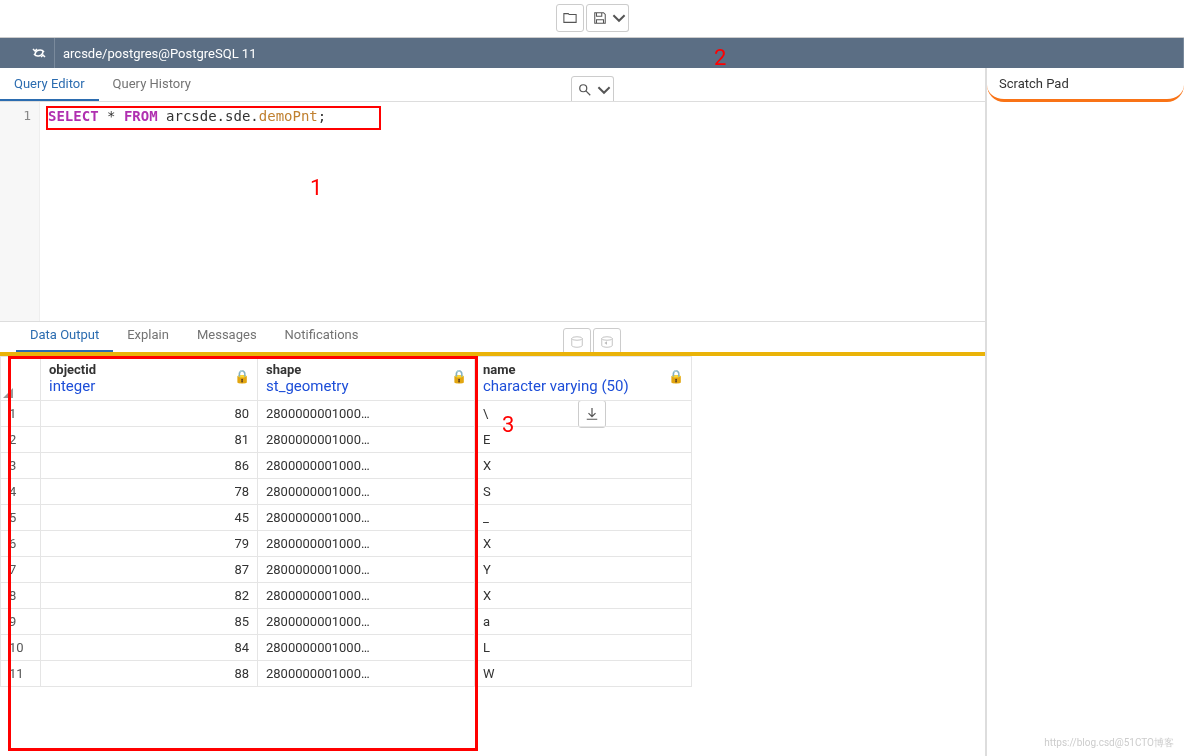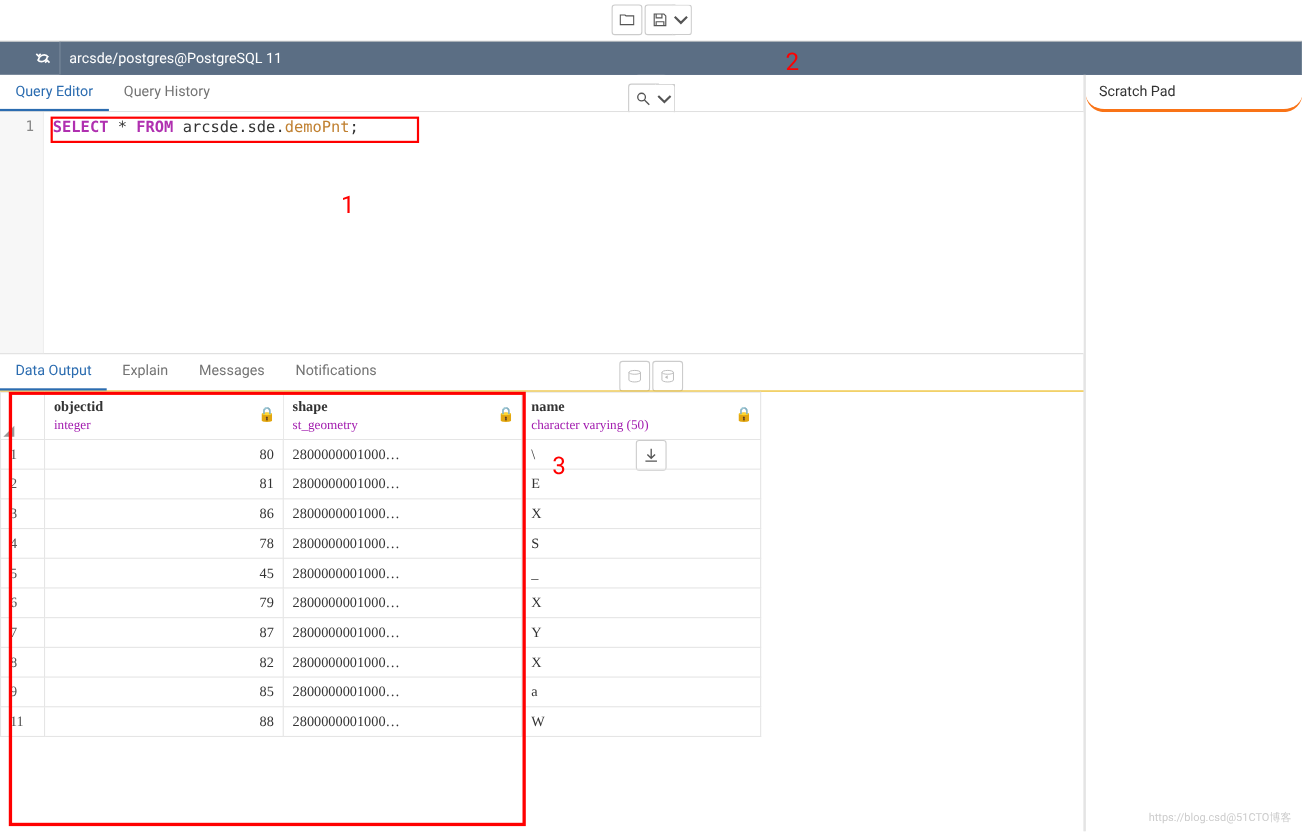--- a/index.html
+++ b/index.html
@@ -25,27 +25,27 @@
 .tabs-row { display: flex; border-bottom: 1px solid #ddd; height: 34px; align-items: flex-end; }
 .tab { padding: 8px 14px; cursor: pointer; color: #737373; border-bottom: 2px solid transparent; }
 .tab.active { color: #2b6cb0; border-bottom-color: #2b6cb0; }
 .editor-area { flex: 0 0 220px; display: flex; background: #fff; position: relative; border-bottom: 1px solid #ddd;}
 .gutter { width: 40px; background: #f7f7f7; border-right: 1px solid #eee; text-align: right; padding: 6px 8px 0 0; color: #888; font-family: Consolas, monospace; font-size: 13px; }
 .code { flex: 1; padding: 6px 8px; font-family: Consolas, monospace; font-size: 14px; white-space: pre; position: relative;}
 .code .kw { color: #b030b0; font-weight: bold; }
 .code .id1 { color: #333; }
 .code .id2 { color: #c08030; }
 .sql-highlight { position: absolute; top: 4px; left: 46px; width: 335px; height: 24px; border: 2px solid #f00; pointer-events: none; }
-.output-tabs { display: flex; border-bottom: 1px solid #eab308; height: 34px; align-items: flex-end; padding-left: 0; }
-.grid-wrap { flex: 1; overflow: auto; position: relative; font-family: Liberation Serif, serif; }
+.output-tabs { display: flex; border-bottom: 4px solid #eab308; height: 34px; align-items: flex-end; padding-left: 16px; }
+.grid-wrap { flex: 1; overflow: auto; position: relative; }
 table.grid { border-collapse: collapse; table-layout: fixed; }
 .grid th, .grid td { border: 1px solid #e5e5e5; padding: 5px 8px; font-size: 13px; text-align: left; vertical-align: top; }
 .grid th { background: #fff; font-weight: normal; height: 40px; position: relative; }
 .grid th .col-name { font-weight: bold; color: #333; display: block; }
-.grid th .col-type { color: #a21caf; font-size: 12px; }
+.grid th .col-type { color: #1d4ed8; font-size: 15px; }
 .grid th.rownum-head { width: 40px; background: #fff; }
 .grid td.rownum { width: 40px; text-align: left; color: #555; background: #fff; }
 .grid td.num { text-align: right; margin-left: 28px; }
 .lock-icon { position: absolute; right: 6px; top: 12px; color: #777; }
 .col-objectid { width: 100px; } .col-shape { width: 130px; } .col-name { width: 200px; }
 .results-highlight { position: absolute; top: 0; left: 8px; width: 470px; height: 395px; border: 3px solid #f00; pointer-events: none; }
 .scratch-header { padding: 8px 12px; color: #333; border-bottom: 3px solid #f97316; height: 34px; display:flex; align-items:center;border-radius:17px;}
 .anno { position: absolute; color: #f00; font-size: 22px; font-weight: 400; pointer-events: none; }
 .anno-1 { top: 175px; left: 310px; }
 .anno-2 { top: 45px; left: 714px; }
@@ -333,20 +333,26 @@
               <td>2800000001000…</td>
               <td>X</td>
             </tr>
             <tr>
               <td class="rownum">9</td>
               <td class="num">85</td>
               <td>2800000001000…</td>
               <td>a</td>
             </tr>
             <tr>
+              <td class="rownum">10</td>
+              <td class="num">84</td>
+              <td>2800000001000…</td>
+              <td>L</td>
+            </tr>
+            <tr>
               <td class="rownum">11</td>
               <td class="num">88</td>
               <td>2800000001000…</td>
               <td>W</td>
             </tr>
           </tbody>
       </table>
       <div class="results-highlight"></div>
     </div>
   </div>

